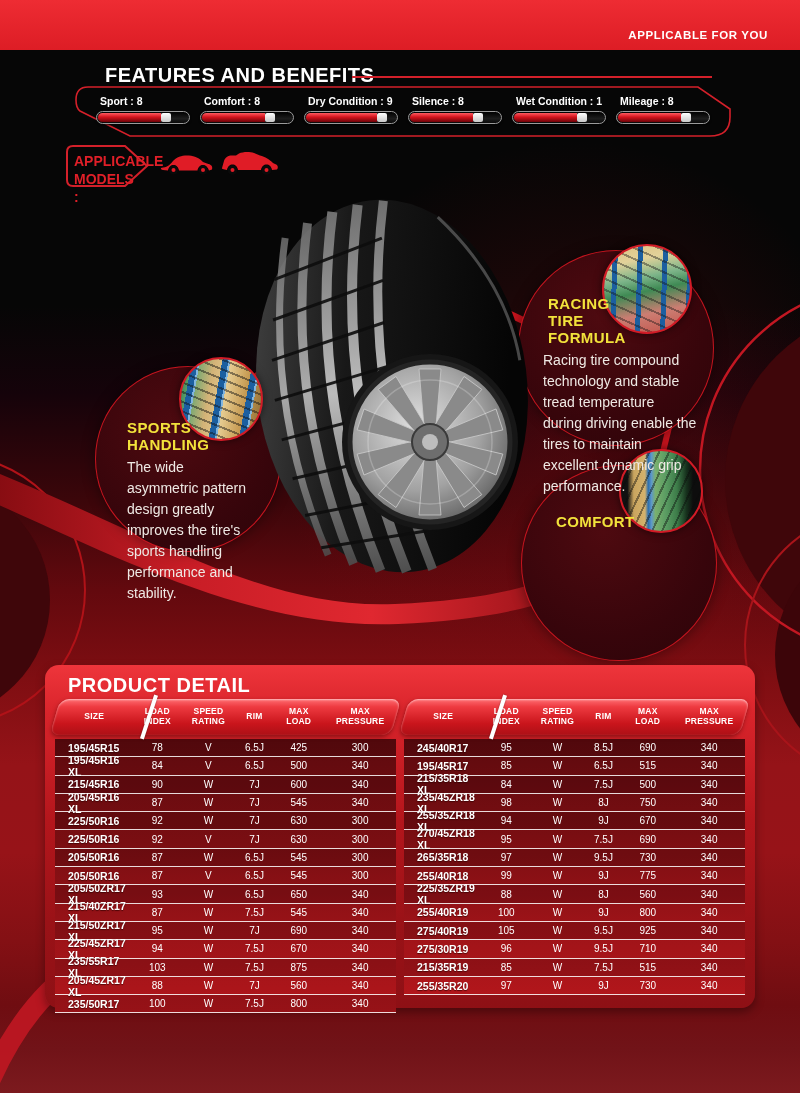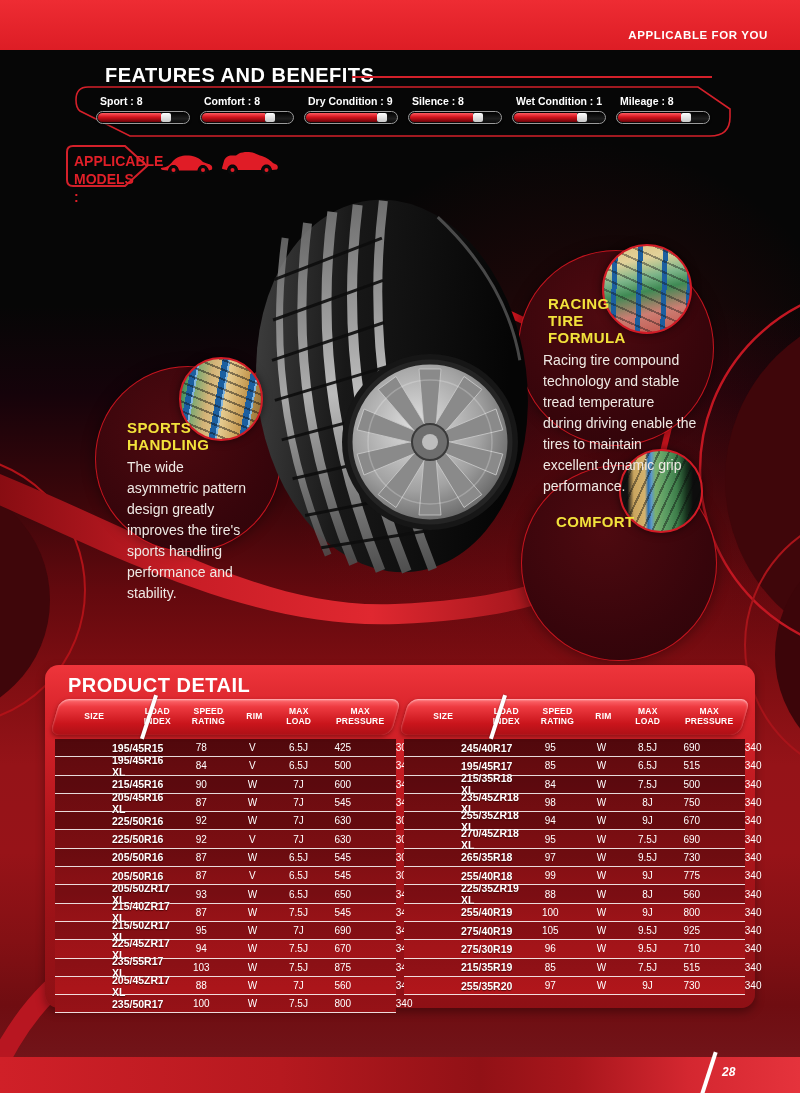--- a/index.html
+++ b/index.html
@@ -66,21 +66,21 @@
   .thead{position:relative;height:36px;transform:skewX(-16deg);border-radius:9px;
     background:linear-gradient(180deg,#ff6d72 0%, #ee3a40 22%, #ca151c 68%, #ad1016 100%);
     box-shadow:inset 0 1px 2px rgba(255,255,255,.55), 0 2px 4px rgba(70,0,0,.5);}
   .thead-inner{transform:skewX(16deg);display:flex;align-items:center;height:100%;}
   .th{color:#fff;font-size:8.5px;font-weight:bold;line-height:1.12;text-align:center;white-space:pre-line;letter-spacing:.2px;}
   .slash{position:absolute;top:-5px;width:4px;height:46px;background:#fff;transform:rotate(18deg);left:27%;z-index:2;box-shadow:0 0 2px rgba(0,0,0,.4);}
   .tbody{margin-top:4px;background:linear-gradient(180deg,#5e0a0e 0%, #7a0e12 38%, #9c1318 72%, #b2161b 100%);}
   .tr{display:flex;align-items:center;height:17.3px;border-bottom:1px solid rgba(255,255,255,.85);}
   .tr:nth-child(odd){background:rgba(25,0,3,.18);}
   .td{color:#fff;font-size:10px;text-align:center;}
-  .td-size{font-weight:bold;font-size:10.5px;text-align:left;padding-left:13px;box-sizing:border-box;text-shadow:0 1px 1px rgba(50,0,0,.7);margin-left:44px;}
+  .td-size{font-weight:bold;font-size:10.5px;text-align:left;padding-left:13px;box-sizing:border-box;text-shadow:0 1px 1px rgba(50,0,0,.7);}
   .c0{flex:0 0 23%;} .c1{flex:0 0 14%;} .c2{flex:0 0 16%;} .c3{flex:0 0 11%;} .c4{flex:0 0 15%;} .c5{flex:0 0 21%;}
   
   .footer{left:0;top:1057px;width:800px;height:36px;z-index:6;
     background:linear-gradient(90deg,#d02028 0%, #b6191f 35%, #911116 60%, #a8161c 72%, #d42730 86%, #e5333c 100%);}
   .footer-slash{position:absolute;left:706px;top:-6px;width:4px;height:50px;background:#fff;transform:rotate(18deg);}
   .page-num{position:absolute;left:722px;top:8px;color:#fff;font-size:12px;font-weight:bold;font-style:italic;}
 </style>
 </head>
 <body>
 
@@ -528,18 +528,14 @@
               <div class="td c2">W</div>
               <div class="td c3">9J</div>
               <div class="td c4">730</div>
               <div class="td c5">340</div>
             </div>
           </div>
       </div>
     </div>
   </div>
 
-  <div class="abs footer">
-    <div class="footer-slash"></div>
-    <div class="page-num">28</div>
-  </div>
 
 </div>
 
 </body></html>

